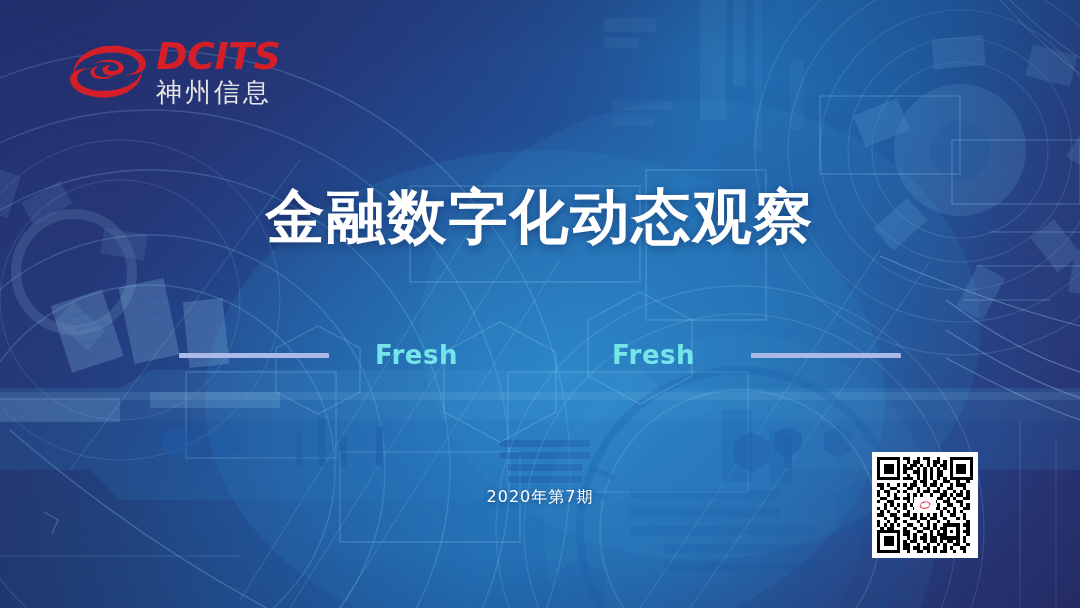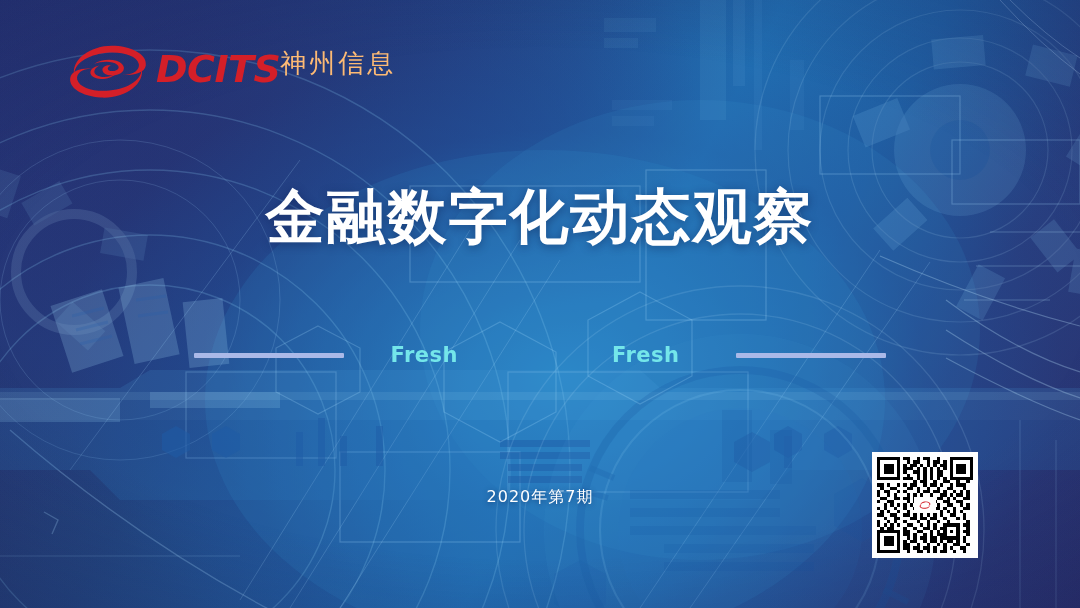--- a/index.html
+++ b/index.html
@@ -51,38 +51,38 @@
     height: 78px;
   }
   .logo-mark {
     width: 84px;
     height: 72px;
     margin-right: 6px;
     flex: 0 0 auto;
   }
   .logo-text {
     display: flex;
-    flex-direction: row;
+    flex-direction: column;
     justify-content: center;
     line-height: 1;
   }
   .logo-dcits {
     font-family: "DejaVu Sans", sans-serif;
     font-size: 38px;
     font-weight: bold;
     font-style: italic;
     color: #d41f28;
     letter-spacing: -0.5px;
     margin-bottom: 4px;
   }
   .logo-cn {
     font-family: "DejaVu Sans", "Liberation Sans", sans-serif;
     font-size: 26px;
     font-weight: normal;
-    color: #fdba74;
+    color: #e5e5e5;
     letter-spacing: 3px;
   }
 
   .main-title {
     position: absolute;
     left: 0;
     right: 0;
     top: 186px;
     text-align: center;
     font-family: "DejaVu Sans", "Liberation Sans", sans-serif;
@@ -107,21 +107,21 @@
   }
   .tag-rule {
     width: 150px;
     height: 5px;
     background: #aab9e8;
     border-radius: 1px;
     flex: 0 0 auto;
   }
   .tag-word {
     font-family: "DejaVu Sans", sans-serif;
-    font-size: 21px;
+    font-size: 26px;
     font-weight: bold;
     color: #74e6ea;
     letter-spacing: 0.5px;
     white-space: nowrap;
   }
   .sp-a { width: 46px; }
   .sp-b { width: 78px; }
   .sp-c { width: 76px; }
   .sp-d { width: 56px; }
 

